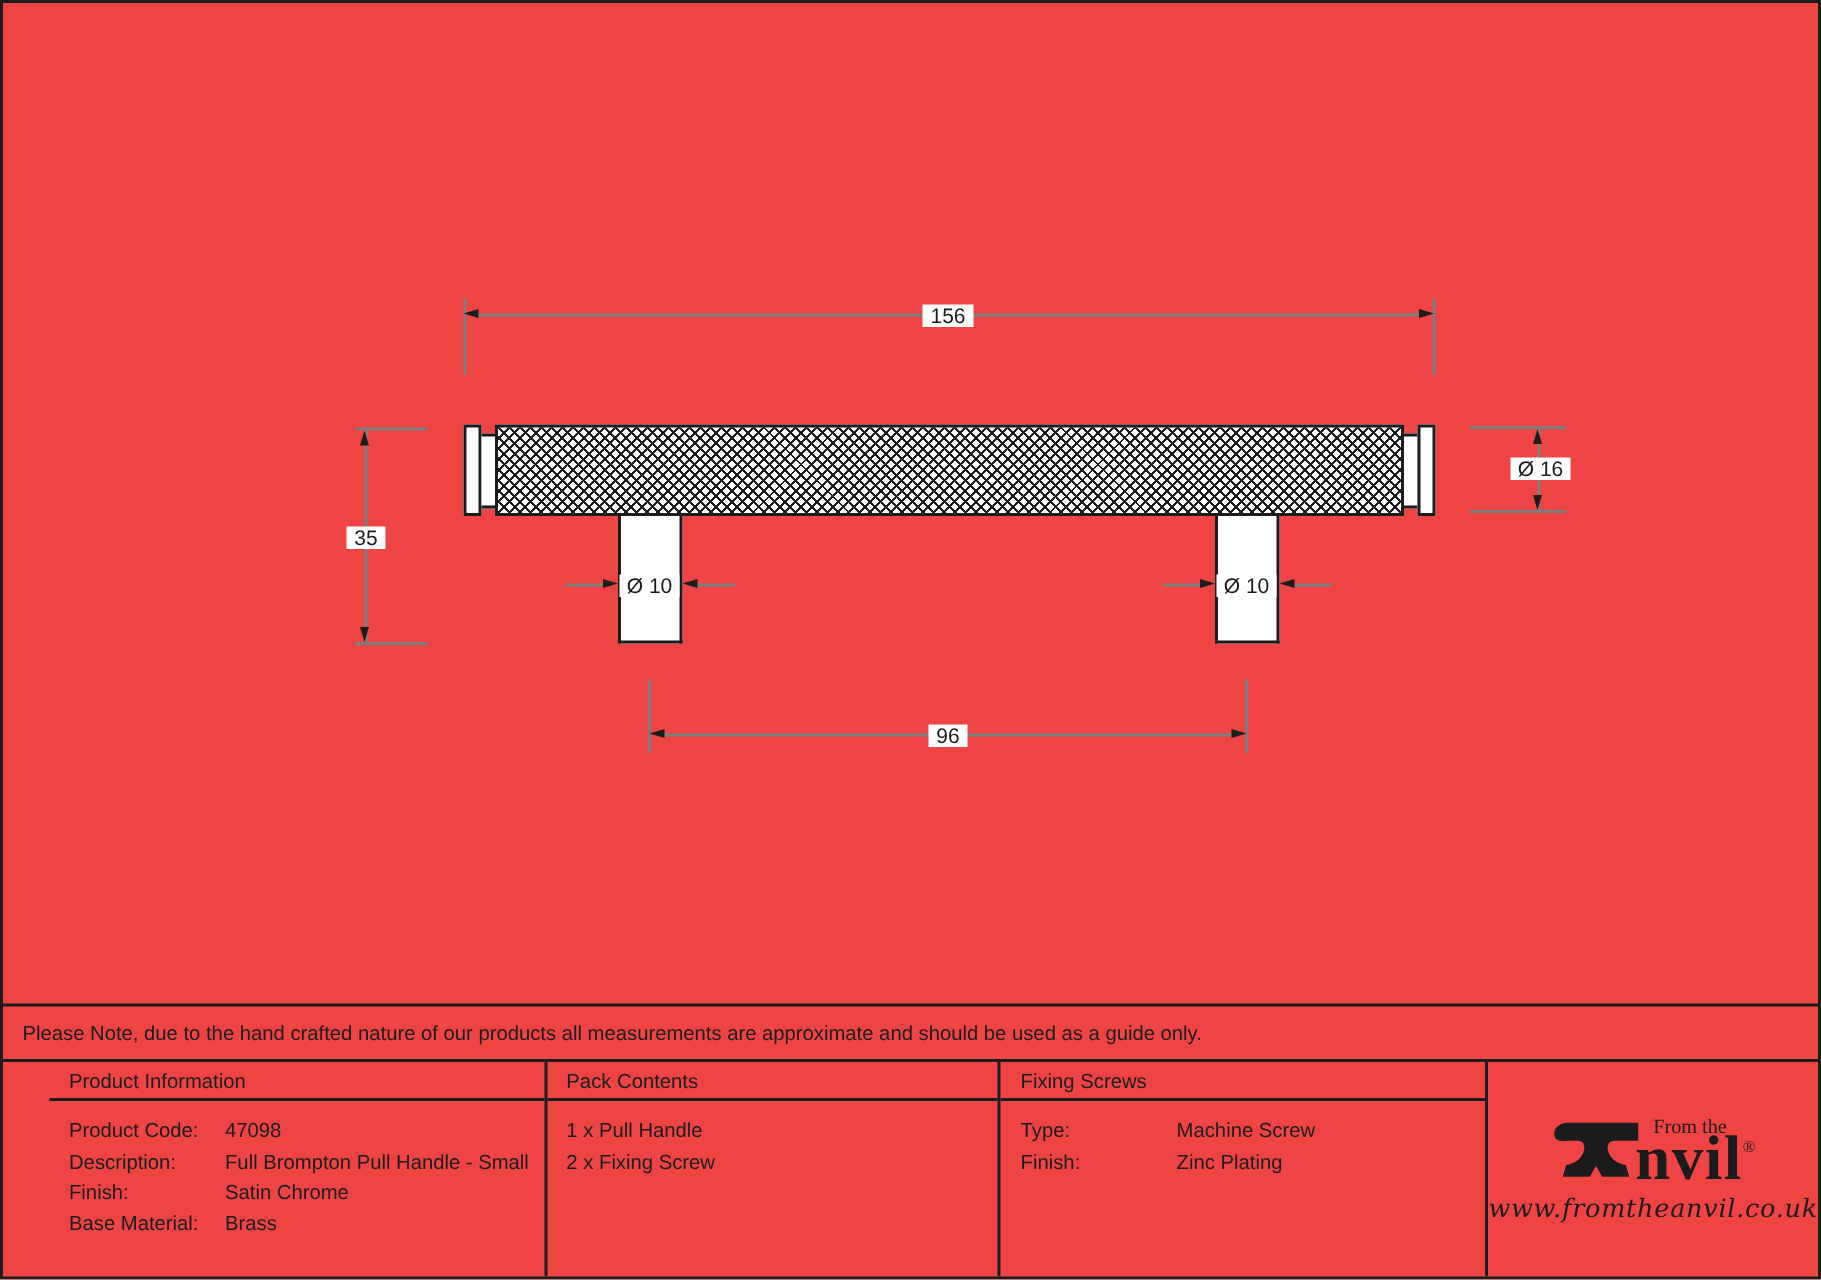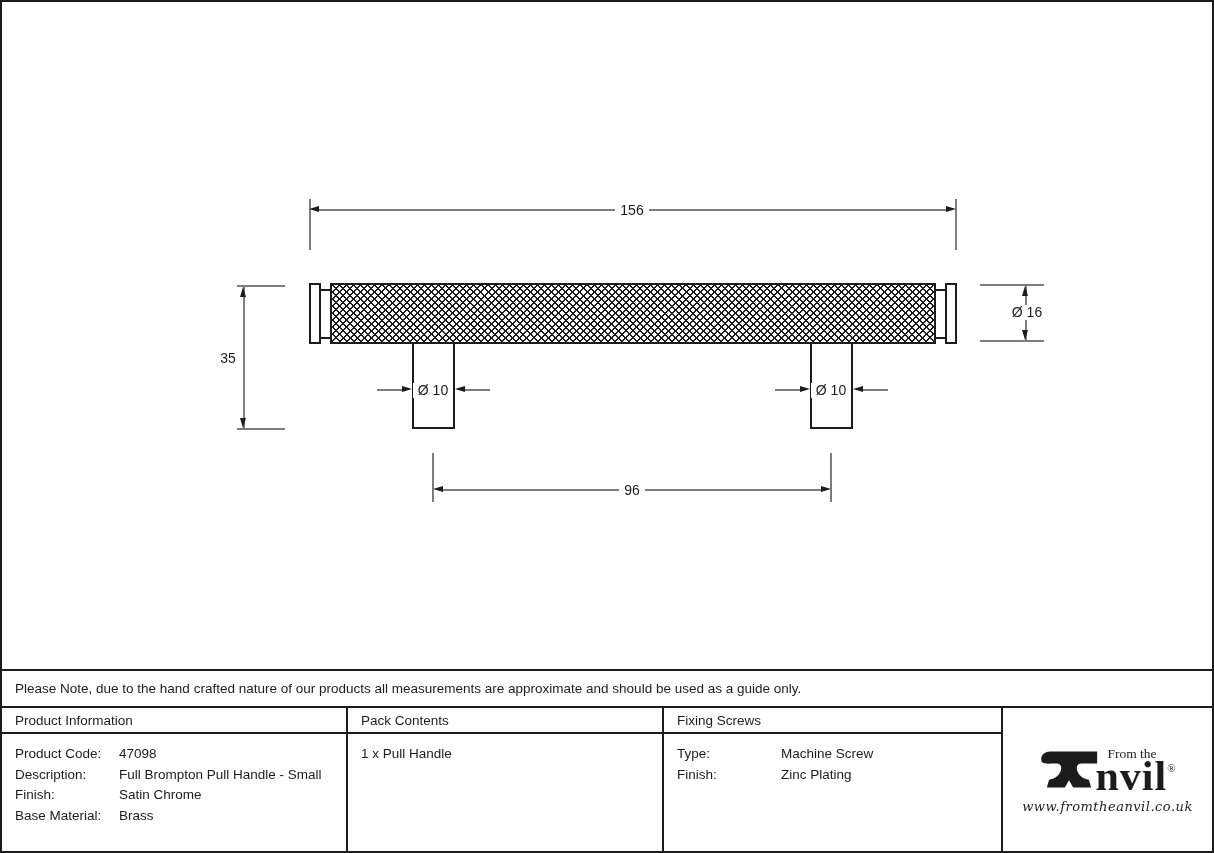--- a/index.html
+++ b/index.html
@@ -1,17 +1,17 @@
 <!DOCTYPE html>
 <html><head>
 <meta charset="utf-8">
 <style>
   html,body{margin:0;padding:0;background:#e8e8e8;}
   .page{
-    position:relative; width:1214px; height:853px; background:#ffffff;
+    position:relative; width:1214px; height:853px; background:#ef4444;
     border:2.5px solid #1c1c1c; box-sizing:border-box;
     font-family:"Liberation Sans", sans-serif; color:#1c1c1c; overflow:hidden;
   }
   
   .hline,.vline{position:absolute; background:#7d7d7d;}
   .ah{position:absolute; width:0; height:0; border:0 solid transparent;}
   .ah-left {border-top-width:3.5px; border-bottom-width:3.5px; border-right:10px solid #1c1c1c;}
   .ah-right{border-top-width:3.5px; border-bottom-width:3.5px; border-left:10px solid #1c1c1c;}
   .ah-up   {border-left-width:3.5px; border-right-width:3.5px; border-bottom:10px solid #1c1c1c;}
   .ah-down {border-left-width:3.5px; border-right-width:3.5px; border-top:10px solid #1c1c1c;}
@@ -26,41 +26,41 @@
   .knurl{
     background-color:#fff;
     background-image:
       repeating-linear-gradient(45deg,  #1c1c1c 0, #1c1c1c 1.4px, transparent 1.4px, transparent 5px),
       repeating-linear-gradient(-45deg, #1c1c1c 0, #1c1c1c 1.4px, transparent 1.4px, transparent 5px);
   }
   
   .bottom{position:absolute; left:0; right:0; top:667px; bottom:0; display:flex; flex-direction:column;}
   .note{height:35px; border-top:2.5px solid #1c1c1c; border-bottom:2.5px solid #1c1c1c;
     display:flex; align-items:center; padding-left:13px; font-size:13.5px;}
-  .grid{flex:1; display:flex;}
+  .grid{flex:1; display:flex;padding-left:31px;}
   .col{box-sizing:border-box; display:flex; flex-direction:column;}
   .col-1{width:344px;}
   .col-2{width:316px; border-left:2.5px solid #1c1c1c;}
   .col-3{width:339px; border-left:2.5px solid #1c1c1c;}
   .col-logo{flex:1; border-left:2.5px solid #1c1c1c; display:flex; align-items:center; justify-content:center;}
   .col-header{height:24px; border-bottom:2.5px solid #1c1c1c; display:flex; align-items:center;
     padding-left:13px; font-size:13.5px;}
   .col-body{padding:10px 6px 0 13px; font-size:13.5px; line-height:20.5px;}
   .kv{display:flex;}
   .kv .k{width:104px; flex:none;}
   
   .logo{display:flex; flex-direction:column; align-items:center;}
   .logo-top{display:flex; align-items:center;}
   .anvil-svg{width:60px; height:48px; margin-right:-4px;}
   .logo-words{display:flex; flex-direction:column; align-items:flex-start;}
   .fromthe{font-family:"Liberation Serif", serif; font-size:13.5px; margin:0 0 -3px 12px;}
   .nvil{font-family:"Liberation Serif", serif; font-weight:bold; font-size:42px; line-height:0.82;
     letter-spacing:1px;}
   .nvil sup{font-size:11px; font-weight:normal; vertical-align:18px; letter-spacing:0;}
-  .logo-url{font-family:"DejaVu Serif", serif; font-style:italic; font-size:13px;
+  .logo-url{font-family:"DejaVu Serif", serif; font-style:italic; font-size:17px;
     letter-spacing:0.5px; margin-top:5px;}
 </style>
 </head>
 <body>
 
 <div class="page">
 
   <div>
 
     <div class="vline" style="left:307px; top:197px; width:1.6px; height:51px;"></div>
@@ -78,21 +78,21 @@
     <div class="neck" style="left:934px; top:287px; width:9px;  height:50px;"></div>
     <div class="part" style="left:943px; top:281px; width:12px; height:61px;"></div>
     <div class="leg" style="left:410px; top:342px; width:43px; height:85px;"></div>
     <div class="leg" style="left:808px; top:342px; width:43px; height:85px;"></div>
 
     <div class="hline" style="left:235px; top:283px; width:48px; height:1.6px;"></div>
     <div class="hline" style="left:235px; top:426px; width:48px; height:1.6px;"></div>
     <div class="vline" style="left:241px; top:285px; width:1.6px; height:141px;"></div>
     <div class="ah ah-up" style="left:238px; top:285px;"></div>
     <div class="ah ah-down" style="left:238px; top:416px;"></div>
-    <div class="dim-label" style="left:196px; top:347px; width:60px; height:18px;text-align:right;">
+    <div class="dim-label" style="left:212px; top:347px; width:60px; height:18px;text-align:right;">
       <span>35</span>
     </div>
 
     <div class="hline" style="left:978px; top:282px; width:64px; height:1.6px;"></div>
     <div class="hline" style="left:978px; top:338px; width:64px; height:1.6px;"></div>
     <div class="vline" style="left:1023px; top:284px; width:1.6px; height:54px;"></div>
     <div class="ah ah-up" style="left:1020px; top:284px;"></div>
     <div class="ah ah-down" style="left:1020px; top:328px;"></div>
     <div class="dim-label" style="left:994px; top:301px; width:62px; height:18px;">
       <span>Ø 16</span>
@@ -150,20 +150,21 @@
             <span class="k">Base Material:</span>
             <span class="v">Brass</span>
           </div>
         </div>
       </div>
 
       <div class="col col-2">
         <div class="col-header">Pack Contents</div>
         <div class="col-body">
           <div>1 x Pull Handle</div>
+          <div>2 x Fixing Screw</div>
         </div>
       </div>
 
       <div class="col col-3">
         <div class="col-header">Fixing Screws</div>
         <div class="col-body">
           <div class="kv">
             <span class="k">Type:</span>
             <span class="v">Machine Screw</span>
           </div>

